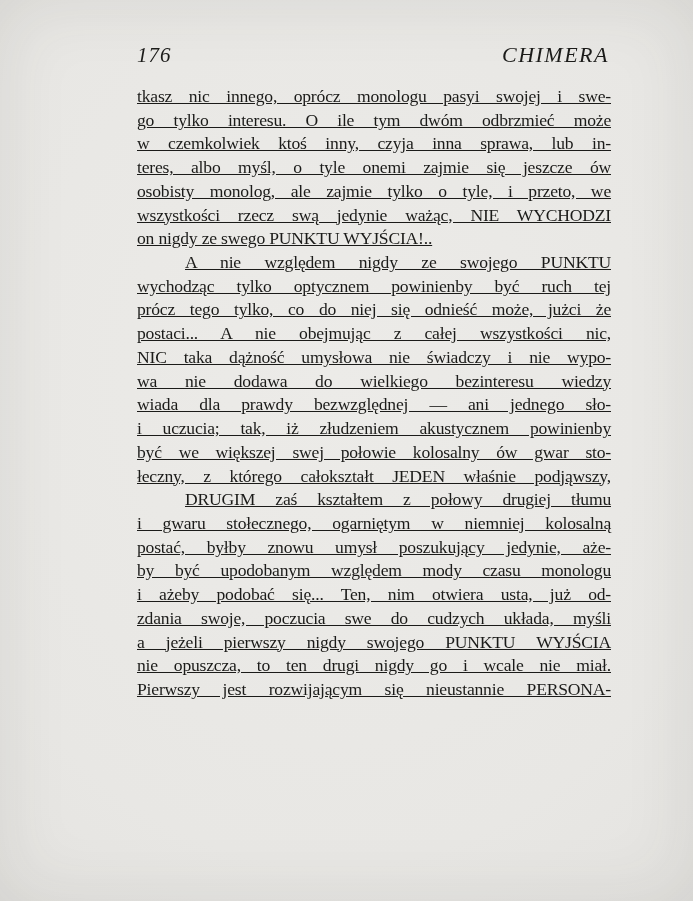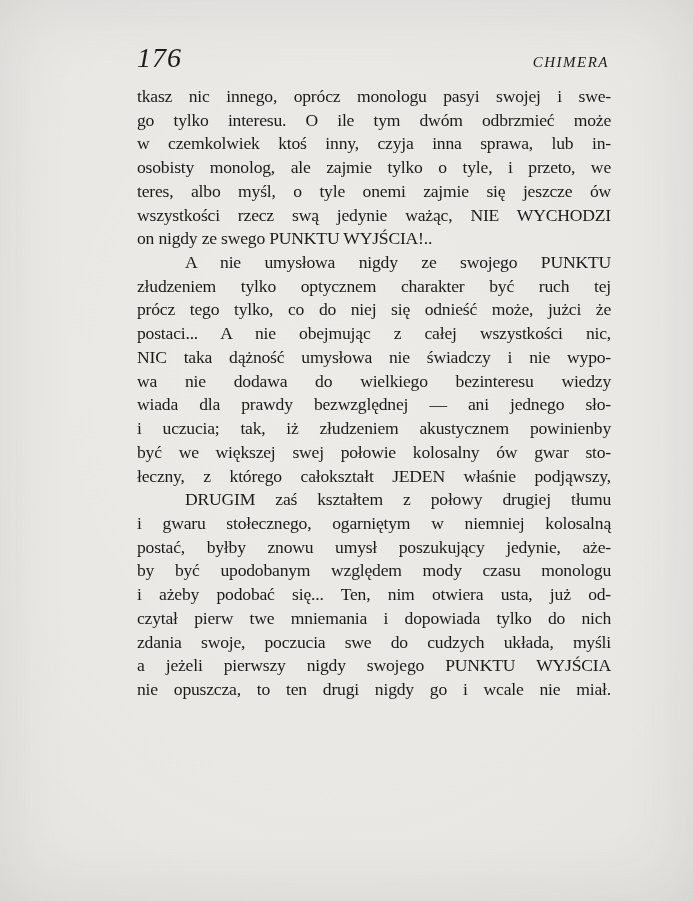--- a/index.html
+++ b/index.html
@@ -24,37 +24,38 @@
     position: absolute;
     top: 42px;
     left: 137px;
     width: 472px;
     display: flex;
     justify-content: space-between;
     align-items: baseline;
   }
   .page-number {
     font-style: italic;
-    font-size: 28px;
+    font-size: 21px;
     letter-spacing: 1px;
     font-variant-numeric: oldstyle-nums;
   }
   .journal-title {
     font-style: italic;
-    font-size: 15px;
+    font-size: 22px;
     letter-spacing: 1.5px;
   }
   .page-text {
     position: absolute;
     top: 85px;
     left: 137px;
     width: 474px;
     font-size: 17.6px;
     letter-spacing: -0.2px;
     line-height: 23.72px;
+    text-decoration: underline;
   }
   .paragraph { margin: 0; }
   .line {
     text-align: justify;
     text-align-last: justify;
     height: 23.72px;
   }
   .line.short {
     text-align-last: left;
   }
@@ -71,45 +72,45 @@
     <span class="page-number">176</span>
     <span class="journal-title">CHIMERA</span>
   </div>
 
   <div class="page-text">
 
     <div class="paragraph">
       <div class="line">tkasz nic innego, oprócz monologu pasyi swojej i swe-</div>
       <div class="line">go tylko interesu. O ile tym dwóm odbrzmieć może</div>
       <div class="line">w czemkolwiek ktoś inny, czyja inna sprawa, lub in-</div>
+      <div class="line">teres, albo myśl, o tyle onemi zajmie się jeszcze ów</div>
       <div class="line">osobisty monolog, ale zajmie tylko o tyle, i przeto, we</div>
-      <div class="line">teres, albo myśl, o tyle onemi zajmie się jeszcze ów</div>
       <div class="line">wszystkości rzecz swą jedynie ważąc, NIE WYCHODZI</div>
       <div class="line short">on nigdy ze swego PUNKTU WYJŚCIA!..</div>
     </div>
 
     <div class="paragraph">
-      <div class="line indent">A nie umysłowa nigdy ze swojego PUNKTU</div>
-      <div class="line">złudzeniem tylko optycznem charakter być ruch tej</div>
+      <div class="line indent">A nie względem nigdy ze swojego PUNKTU</div>
+      <div class="line">wychodząc tylko optycznem powinienby być ruch tej</div>
       <div class="line">prócz tego tylko, co do niej się odnieść może, jużci że</div>
       <div class="line">postaci... A nie obejmując z całej wszystkości nic,</div>
       <div class="line">NIC taka dążność umysłowa nie świadczy i nie wypo-</div>
       <div class="line">wa nie dodawa do wielkiego bezinteresu wiedzy</div>
       <div class="line">wiada dla prawdy bezwzględnej — ani jednego sło-</div>
       <div class="line">i uczucia; tak, iż złudzeniem akustycznem powinienby</div>
       <div class="line">być we większej swej połowie kolosalny ów gwar sto-</div>
       <div class="line">łeczny, z którego całokształt JEDEN właśnie podjąwszy,</div>
     </div>
 
     <div class="paragraph">
       <div class="line indent">DRUGIM zaś kształtem z połowy drugiej tłumu</div>
       <div class="line">i gwaru stołecznego, ogarniętym w niemniej kolosalną</div>
       <div class="line">postać, byłby znowu umysł poszukujący jedynie, aże-</div>
       <div class="line">by być upodobanym względem mody czasu monologu</div>
       <div class="line">i ażeby podobać się... Ten, nim otwiera usta, już od-</div>
-      <div class="line">czytał pierw twe mniemania i dopowiada tylko do nich</div>
       <div class="line">zdania swoje, poczucia swe do cudzych układa, myśli</div>
       <div class="line">a jeżeli pierwszy nigdy swojego PUNKTU WYJŚCIA</div>
       <div class="line">nie opuszcza, to ten drugi nigdy go i wcale nie miał.</div>
+      <div class="line">Pierwszy jest rozwijającym się nieustannie PERSONA-</div>
     </div>
 
   </div>
 </div>
 
 </body></html>

